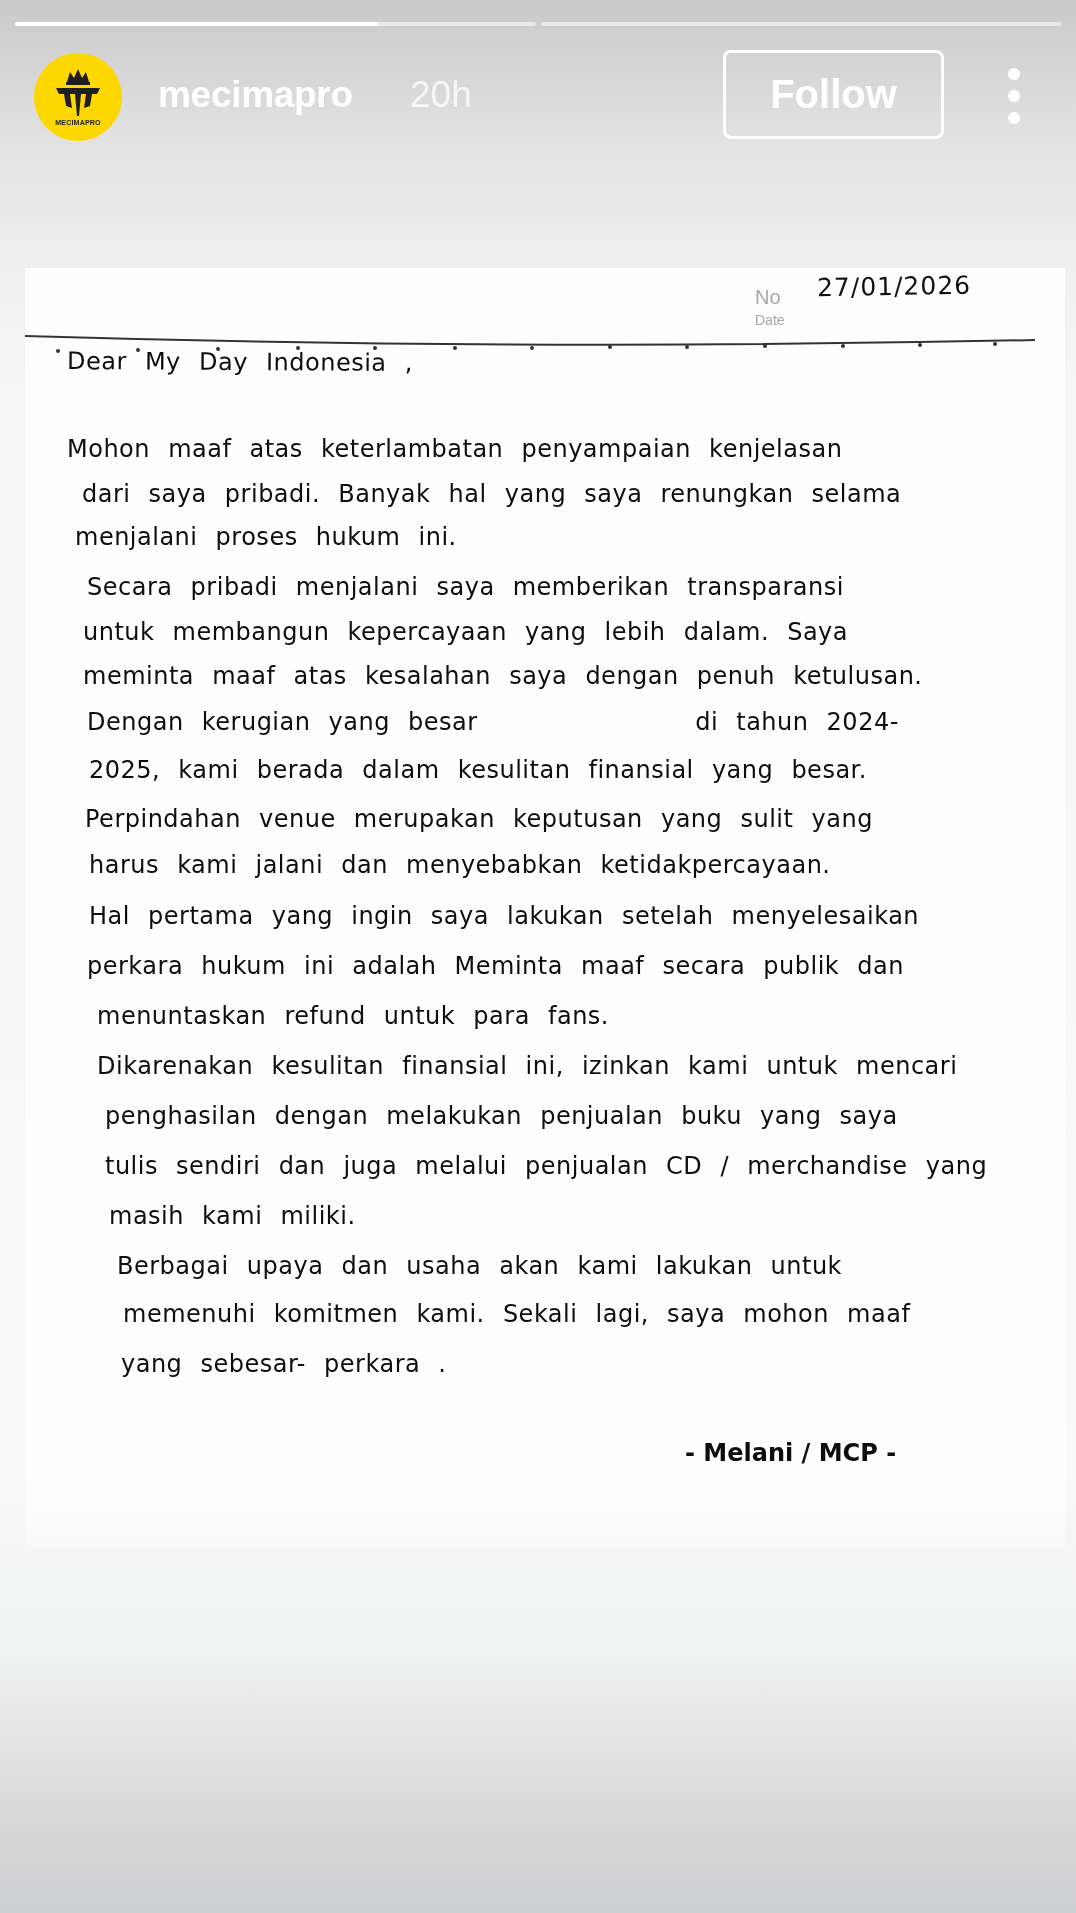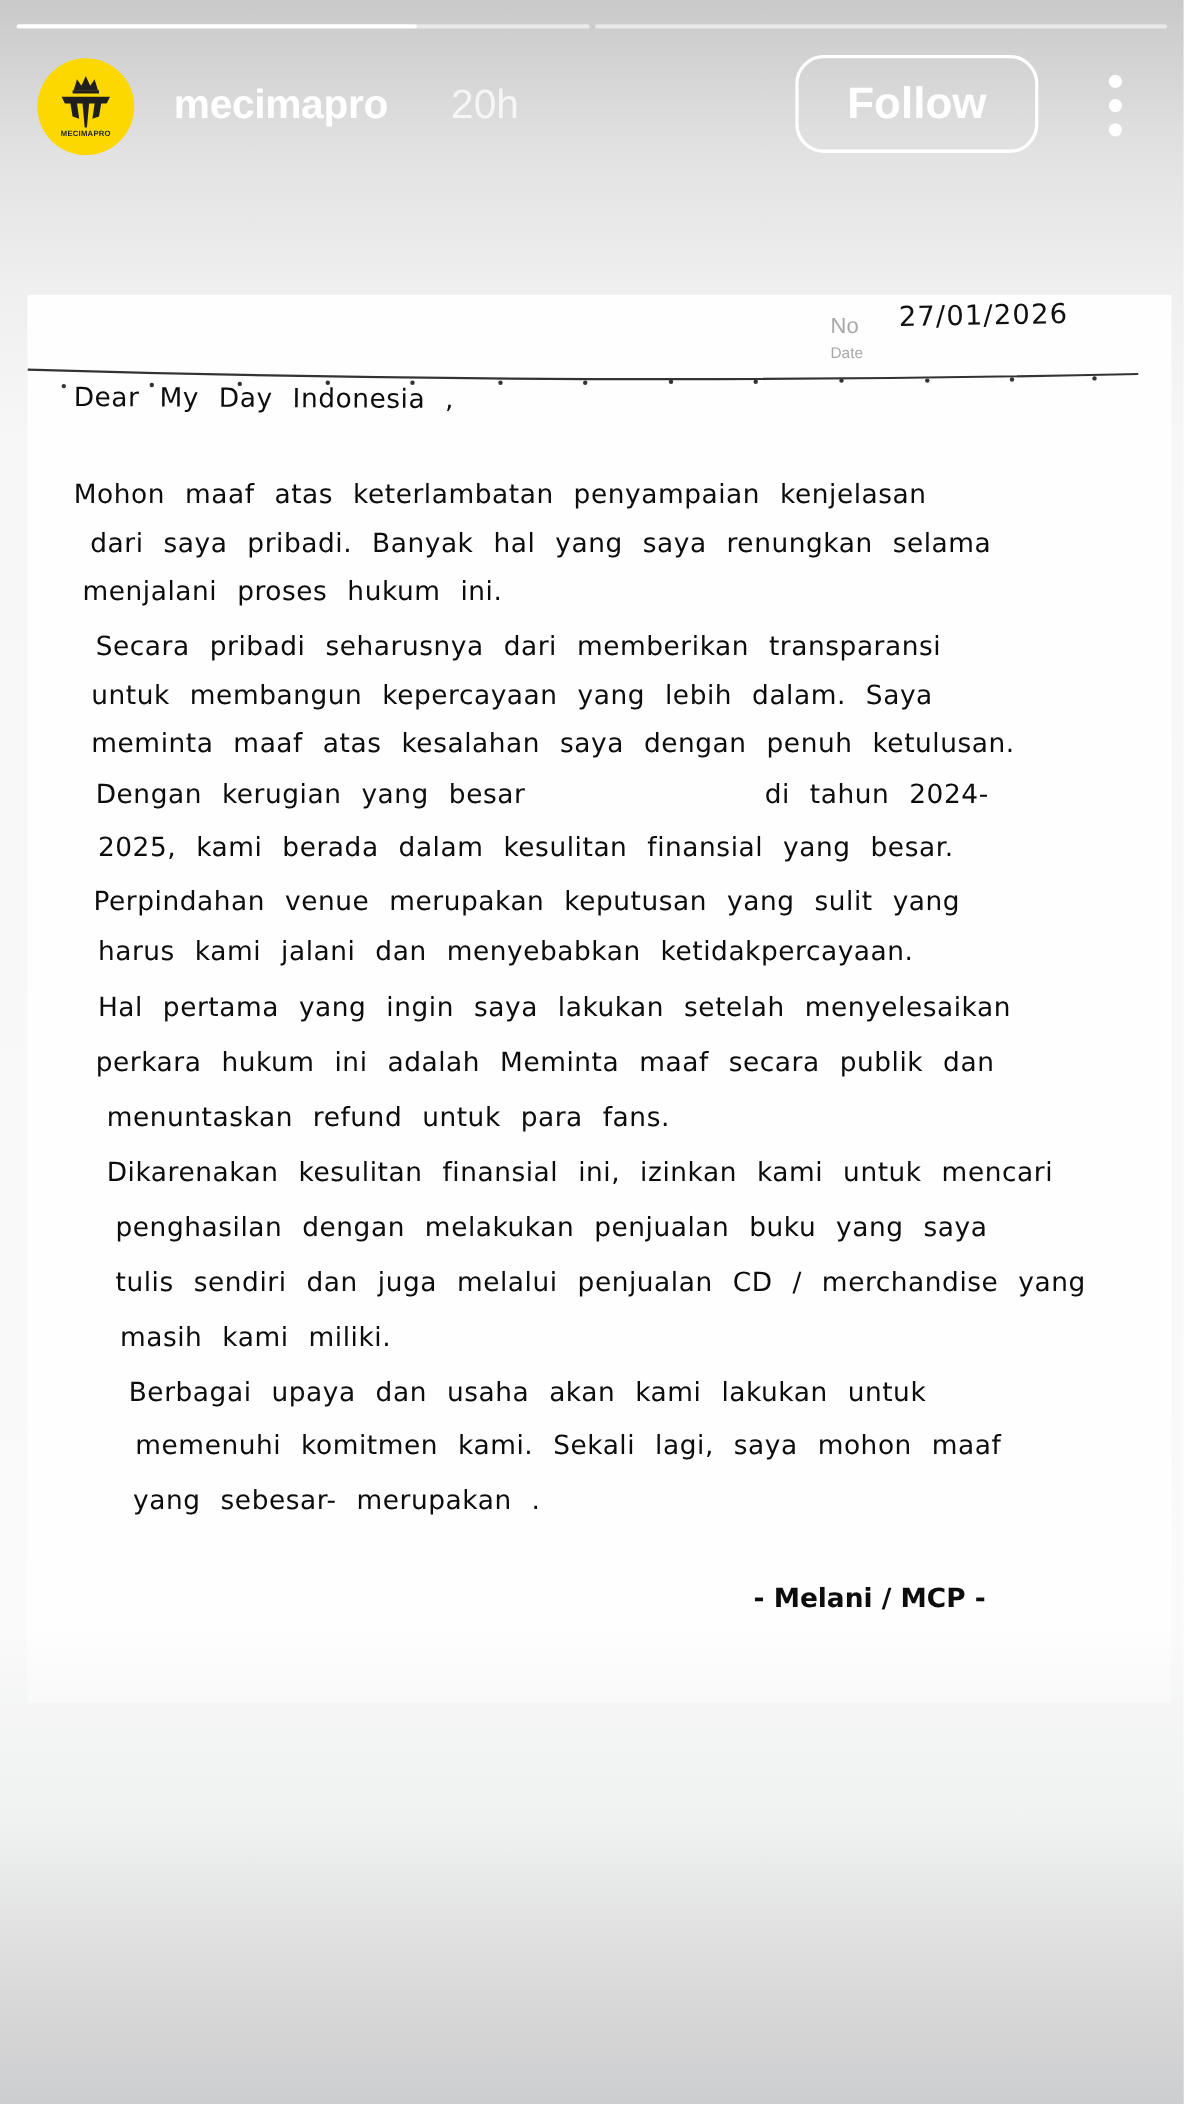--- a/index.html
+++ b/index.html
@@ -15,21 +15,21 @@
   .progress .seg { flex: 1; height: 4px; border-radius: 2px; background: rgba(255,255,255,0.55); position: relative; overflow: hidden; }
   .progress .seg .fill { position: absolute; left: 0; top: 0; bottom: 0; background: #ffffff; border-radius: 2px; }
 
   
   .header { position: absolute; top: 50px; left: 0; right: 0; height: 92px; }
   .avatar { position: absolute; left: 34px; top: 3px; width: 88px; height: 88px; border-radius: 50%; background: #fcd800; display: flex; flex-direction: column; align-items: center; justify-content: center; }
   .avatar svg { display: block; }
   .avatar .brand { font-size: 7px; font-weight: 700; color: #222; letter-spacing: 0.2px; margin-top: 1px; }
   .username { position: absolute; left: 158px; top: 24px; font-size: 37px; font-weight: 700; color: #ffffff; letter-spacing: -0.3px; }
   .time { position: absolute; left: 410px; top: 24px; font-size: 37px; font-weight: 400; color: rgba(255,255,255,0.75); }
-  .follow-btn { position: absolute; left: 723px; top: 0px; width: 221px; height: 89px; border: 3px solid #ffffff; border-radius: 26px; background: transparent; color: #ffffff; font-family: "Liberation Sans", sans-serif; font-size: 40px; font-weight: 700; display: flex; align-items: center; justify-content: center; }
+  .follow-btn { position: absolute; left: 723px; top: 0px; width: 221px; height: 89px; border: 3px solid #ffffff; border-radius: 8px; background: transparent; color: #ffffff; font-family: "Liberation Sans", sans-serif; font-size: 40px; font-weight: 700; display: flex; align-items: center; justify-content: center; }
   .kebab { position: absolute; left: 996px; top: 18px; width: 36px; height: 56px; display: flex; flex-direction: column; align-items: center; justify-content: space-between; }
   .kebab span { width: 12px; height: 12px; border-radius: 50%; background: #ffffff; display: block; }
 
   
   .paper { position: absolute; left: 25px; top: 268px; width: 1040px; height: 1280px; background: #fefefe; }
   .paper-fade { position: absolute; left: 0; right: 0; top: 1480px; height: 433px; background: linear-gradient(180deg, rgba(250,250,250,0) 0%, rgba(240,241,241,0.9) 40%, rgba(215,215,215,1) 80%, #cdced0 100%); }
   .no-label { position: absolute; left: 730px; top: 18px; font-size: 20px; color: #a8a8a8; }
   .date-label { position: absolute; left: 730px; top: 44px; font-size: 14px; color: #a8a8a8; }
   .date-value { position: absolute; left: 792px; top: 4px; font-family: "DejaVu Sans", sans-serif; font-size: 25px; color: #111; transform: rotate(-1deg); letter-spacing: 1px; }
   .rule { position: absolute; left: 0; top: 60px; width: 1010px; height: 20px; }
@@ -97,35 +97,35 @@
       </g>
     </svg>
   </div>
 
   <div class="handwriting">
     <div class="hw-line" style="left:42px; top:80px; transform:rotate(0.3deg);">Dear My Day Indonesia ,</div>
 
     <div class="hw-line" style="left:42px; top:167px;text-align:center;">Mohon maaf atas keterlambatan penyampaian kenjelasan</div>
     <div class="hw-line" style="left:57px; top:212px;">dari saya pribadi. Banyak hal yang saya renungkan selama</div>
     <div class="hw-line" style="left:50px; top:255px;">menjalani proses hukum ini.</div>
-    <div class="hw-line" style="left:62px; top:305px;">Secara pribadi seharusnya dari memberikan transparansi</div>
+    <div class="hw-line" style="left:62px; top:305px;">Secara pribadi menjalani saya memberikan transparansi</div>
     <div class="hw-line" style="left:58px; top:350px;">untuk membangun kepercayaan yang lebih dalam. Saya</div>
     <div class="hw-line" style="left:58px; top:394px;">meminta maaf atas kesalahan saya dengan penuh ketulusan.</div>
     <div class="hw-line" style="left:62px; top:440px; white-space:pre;">Dengan kerugian yang besar            di tahun 2024-</div>
     <div class="hw-line" style="left:64px; top:488px;">2025, kami berada dalam kesulitan finansial yang besar.</div>
     <div class="hw-line" style="left:60px; top:537px;">Perpindahan venue merupakan keputusan yang sulit yang</div>
     <div class="hw-line" style="left:64px; top:556px;margin-top:27px;">harus kami jalani dan menyebabkan ketidakpercayaan.</div>
     <div class="hw-line" style="left:64px; top:634px;">Hal pertama yang ingin saya lakukan setelah menyelesaikan</div>
     <div class="hw-line" style="left:62px; top:684px;">perkara hukum ini adalah Meminta maaf secara publik dan</div>
     <div class="hw-line" style="left:72px; top:734px;">menuntaskan refund untuk para fans.</div>
     <div class="hw-line" style="left:72px; top:784px;">Dikarenakan kesulitan finansial ini, izinkan kami untuk mencari</div>
     <div class="hw-line" style="left:80px; top:834px;">penghasilan dengan melakukan penjualan buku yang saya</div>
     <div class="hw-line" style="left:80px; top:884px;">tulis sendiri dan juga melalui penjualan CD / merchandise yang</div>
     <div class="hw-line" style="left:84px; top:934px;">masih kami miliki.</div>
     <div class="hw-line" style="left:92px; top:984px;">Berbagai upaya dan usaha akan kami lakukan untuk</div>
     <div class="hw-line" style="left:98px; top:1032px;">memenuhi komitmen kami. Sekali lagi, saya mohon maaf</div>
-    <div class="hw-line" style="left:96px; top:1082px;">yang sebesar- merupakan .</div>
+    <div class="hw-line" style="left:96px; top:1082px;">yang sebesar- perkara .</div>
 
     <div class="signature" style="left:660px; top:1171px;font-weight:bold;">- Melani / MCP -</div>
   </div>
 </div>
 
 <div class="paper-fade"></div>
 
 </body></html>

